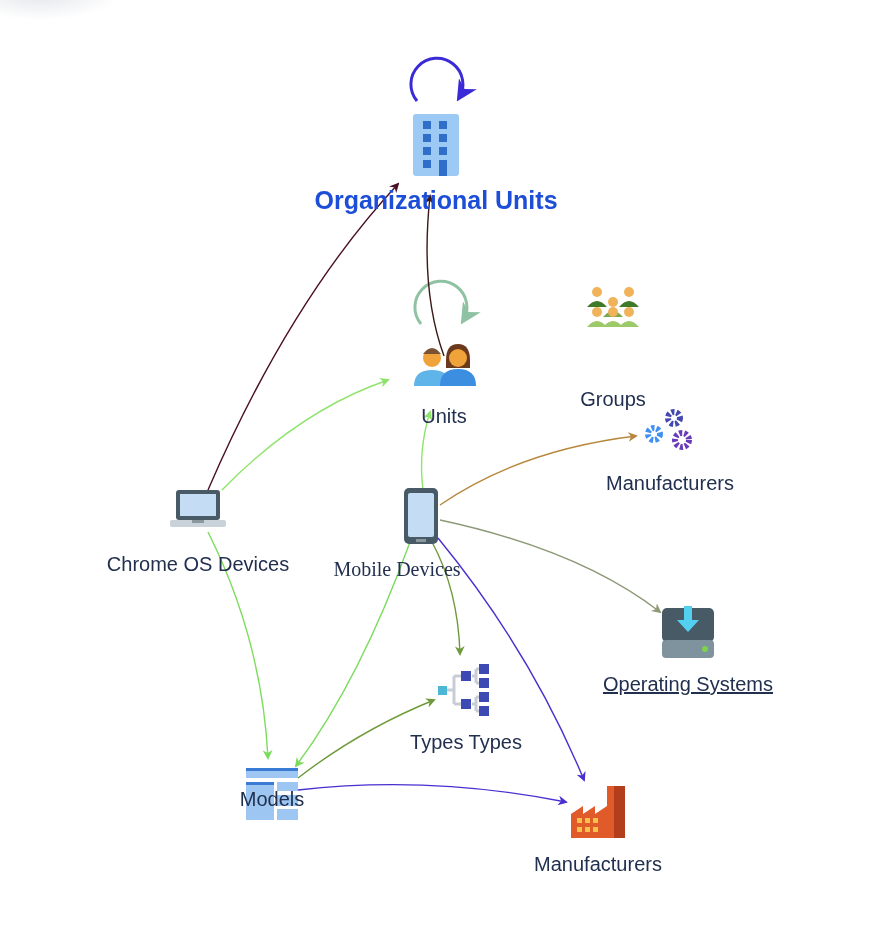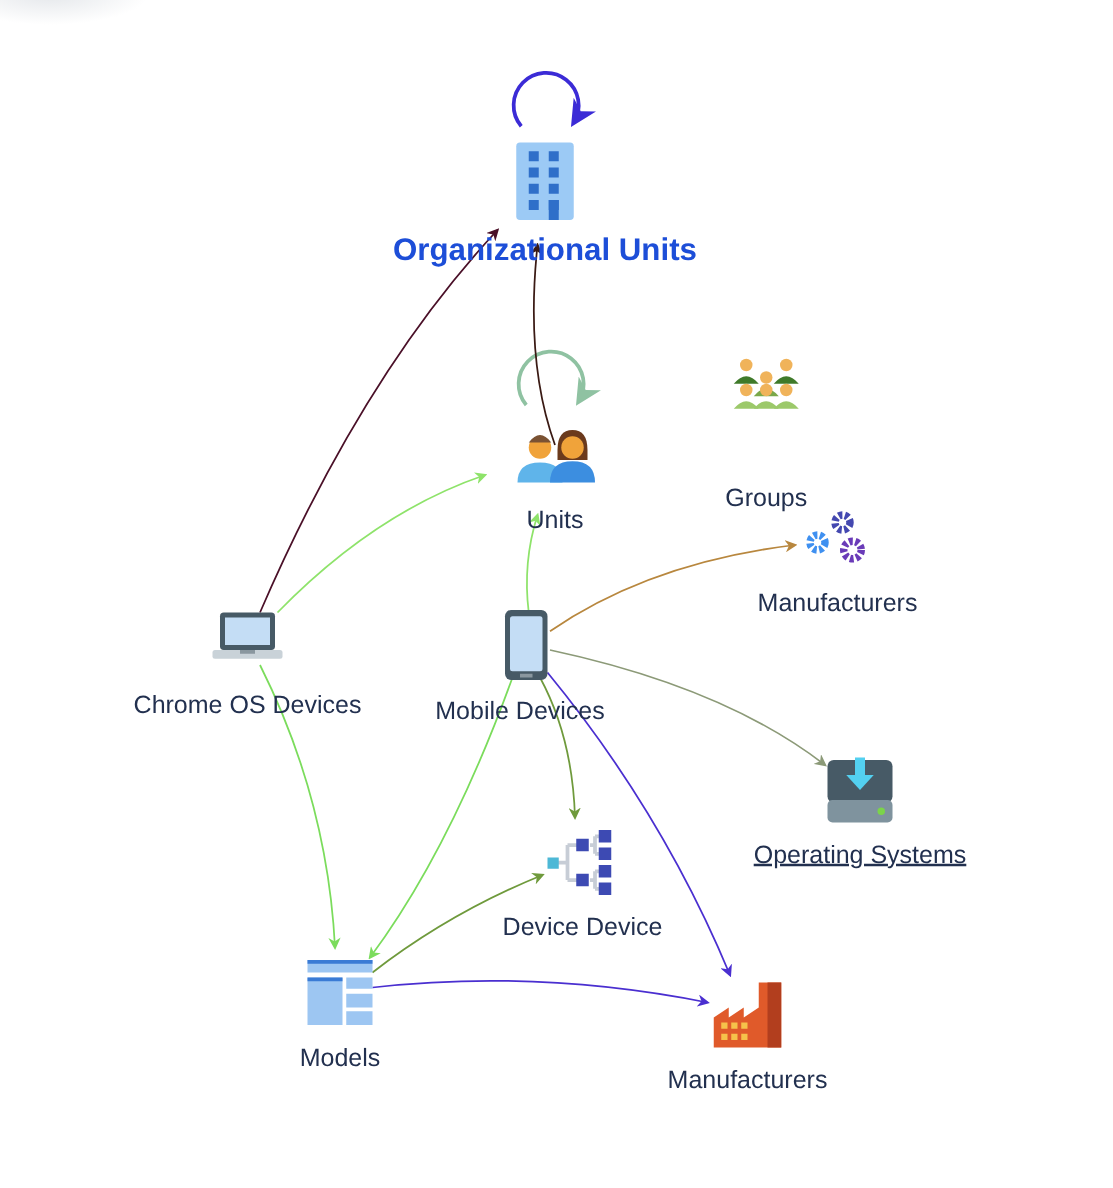--- a/index.html
+++ b/index.html
@@ -170,18 +170,18 @@
       </g>
     </g>
 </svg>
 
 <div id="labels">
     <div class="node-label root" style="left: 436px; top: 186px;">Organizational Units</div>
     <div class="node-label" style="left: 444px; top: 405px;">Units</div>
     <div class="node-label" style="left: 613px; top: 348px; margin-top: 40px;">Groups</div>
     <div class="node-label" style="left: 670px; top: 472px;">Manufacturers</div>
     <div class="node-label" style="left: 198px; top: 553px;">Chrome OS Devices</div>
-    <div class="node-label" style="left: 416px; top: 558px;">Mobile Devices</div>
+    <div class="node-label" style="left: 397px; top: 558px; font-family: Liberation Serif, serif;">Mobile Devices</div>
     <div class="node-label" style="left: 688px; top: 673px; text-decoration: underline;">Operating Systems</div>
-    <div class="node-label" style="left: 466px; top: 731px;">Device Device</div>
-    <div class="node-label" style="left: 272px; top: 836px; text-align: center;">Models</div>
+    <div class="node-label" style="left: 466px; top: 731px;">Types Types</div>
+    <div class="node-label" style="left: 272px; top: 788px; text-align: center;">Models</div>
     <div class="node-label" style="left: 598px; top: 853px;">Manufacturers</div>
   </div>
 
 </body></html>

